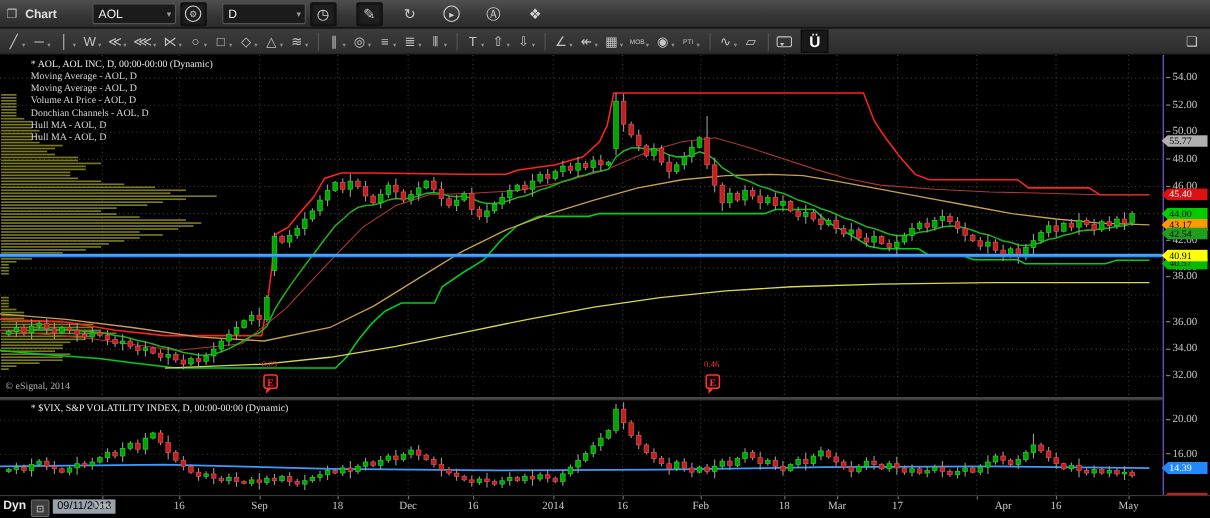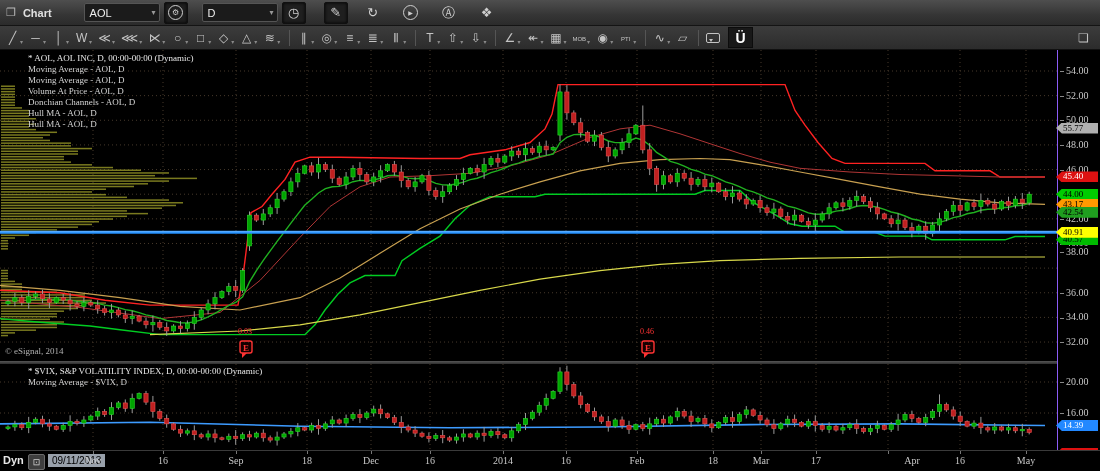--- a/index.html
+++ b/index.html
@@ -1002,21 +1002,20 @@
         <div style="color: rgb(232, 232, 232);">* AOL, AOL INC, D, 00:00-00:00 (Dynamic)</div>
         <div>Moving Average - AOL, D</div>
         <div>Moving Average - AOL, D</div>
         <div>Volume At Price - AOL, D</div>
         <div>Donchian Channels - AOL, D</div>
         <div>Hull MA - AOL, D</div>
         <div>Hull MA - AOL, D</div>
       </div>
     <div id="legend-vix" class="legend">
         <div style="color: rgb(232, 232, 232);">* $VIX, S&amp;P VOLATILITY INDEX, D, 00:00-00:00 (Dynamic)</div>
-        <div>Moving Average - $VIX, D</div>
       </div>
     <div id="copyright">© eSignal, 2014</div>
 
     <div id="axis-col">
         <span class="tick" style="top: 15px;"><i></i>54.00</span>
         <span class="tick" style="top: 39.64px;"><i></i>52.00</span>
         <span class="tick" style="top: 64.28px;"><i></i>50.00</span>
         <span class="tick" style="top: 88.92px;"><i></i>48.00</span>
         <span class="tick" style="top: 113.56px;"><i></i>46.00</span>
         <span class="tick" style="top: 138.2px;"><i></i>44.00</span>

